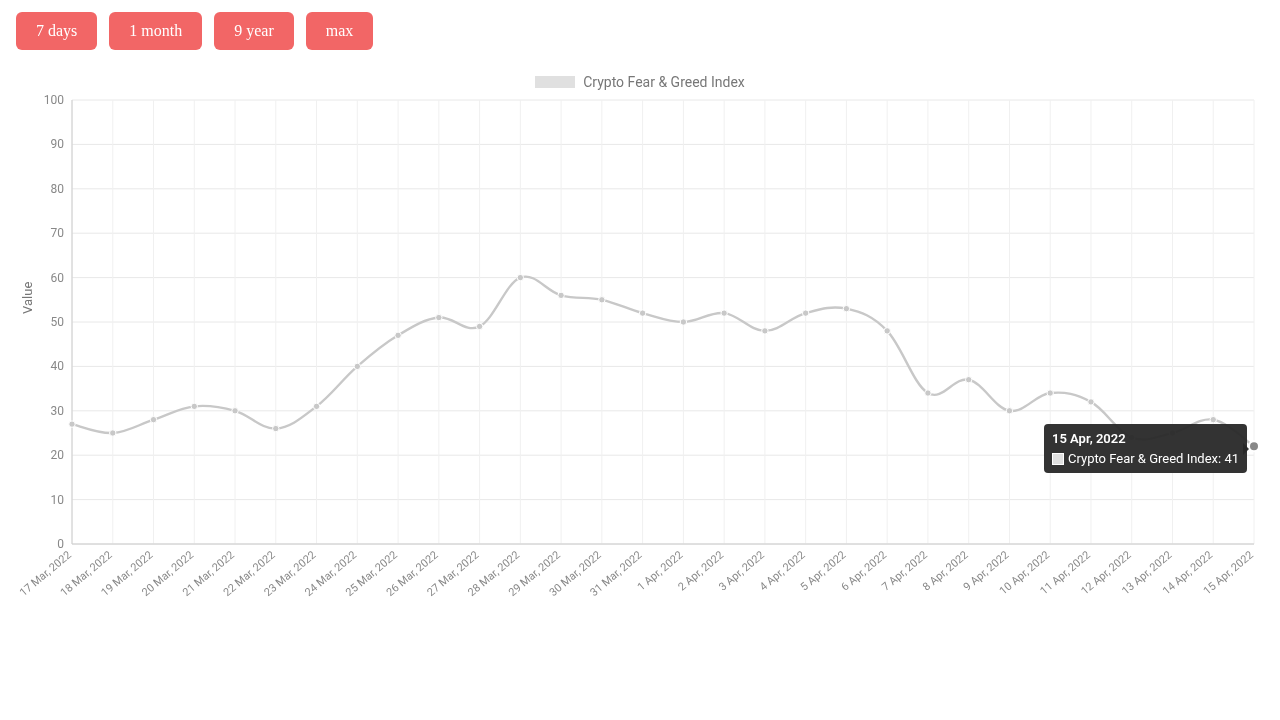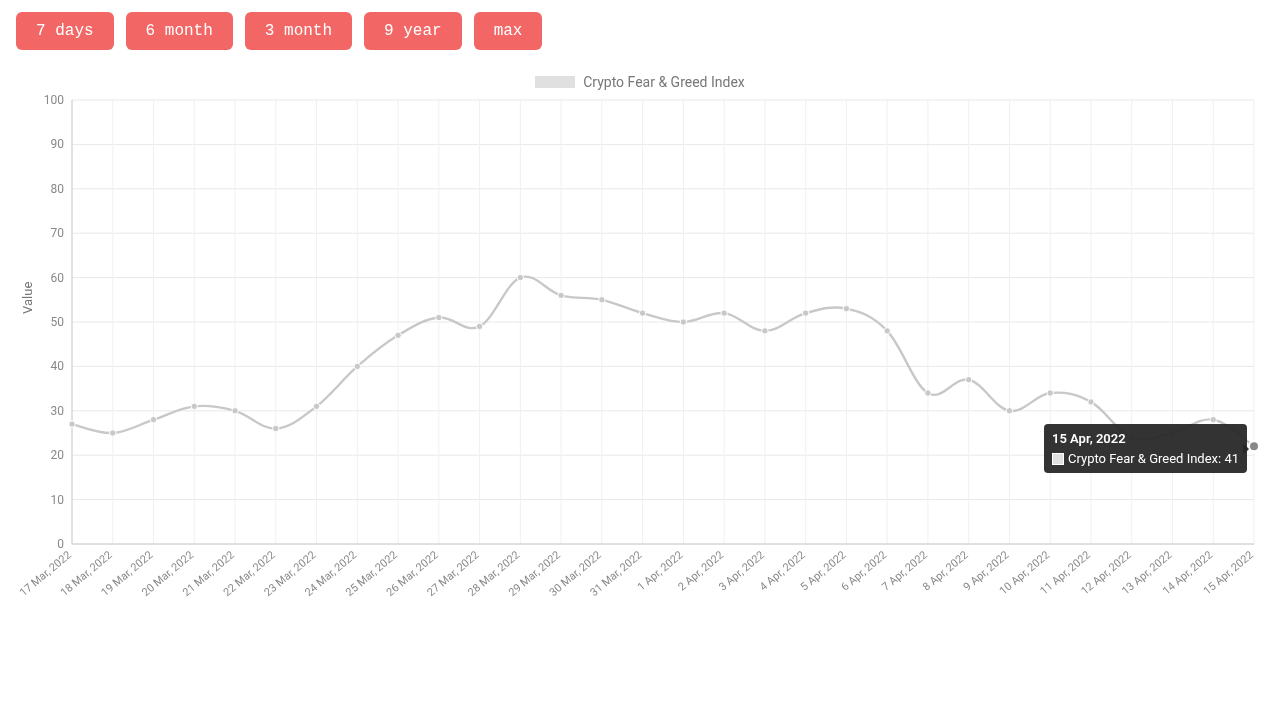--- a/index.html
+++ b/index.html
@@ -27,21 +27,21 @@
     margin-bottom: 24px;
   }
   .range-btn {
     background: #f26666;
     color: #fff;
     border: none;
     border-radius: 6px;
     padding: 10px 20px;
     font-size: 16px;
     cursor: pointer;
-    font-family: Liberation Mono, monospace;
+    font-family: Liberation Serif, serif;
   }
   .chart-wrap {
     position: relative;
     width: 1248px;
     height: 570px;
   }
   svg { display:block; }
   .legend {
     display:flex;
     justify-content:center;
@@ -91,22 +91,21 @@
     color:#777;
   }
 </style>
 </head>
 <body>
 
 <div class="container">
 
   <div class="range-buttons" id="range-buttons">
       <button class="range-btn">7 days</button>
-      <button class="range-btn">6 month</button>
-      <button class="range-btn">3 month</button>
+      <button class="range-btn">1 month</button>
       <button class="range-btn">9 year</button>
       <button class="range-btn">max</button>
     </div>
 
   <div class="legend">
     <span class="legend-swatch"></span>
     <span>Crypto Fear &amp; Greed Index</span>
   </div>
 
   <div class="chart-wrap">

